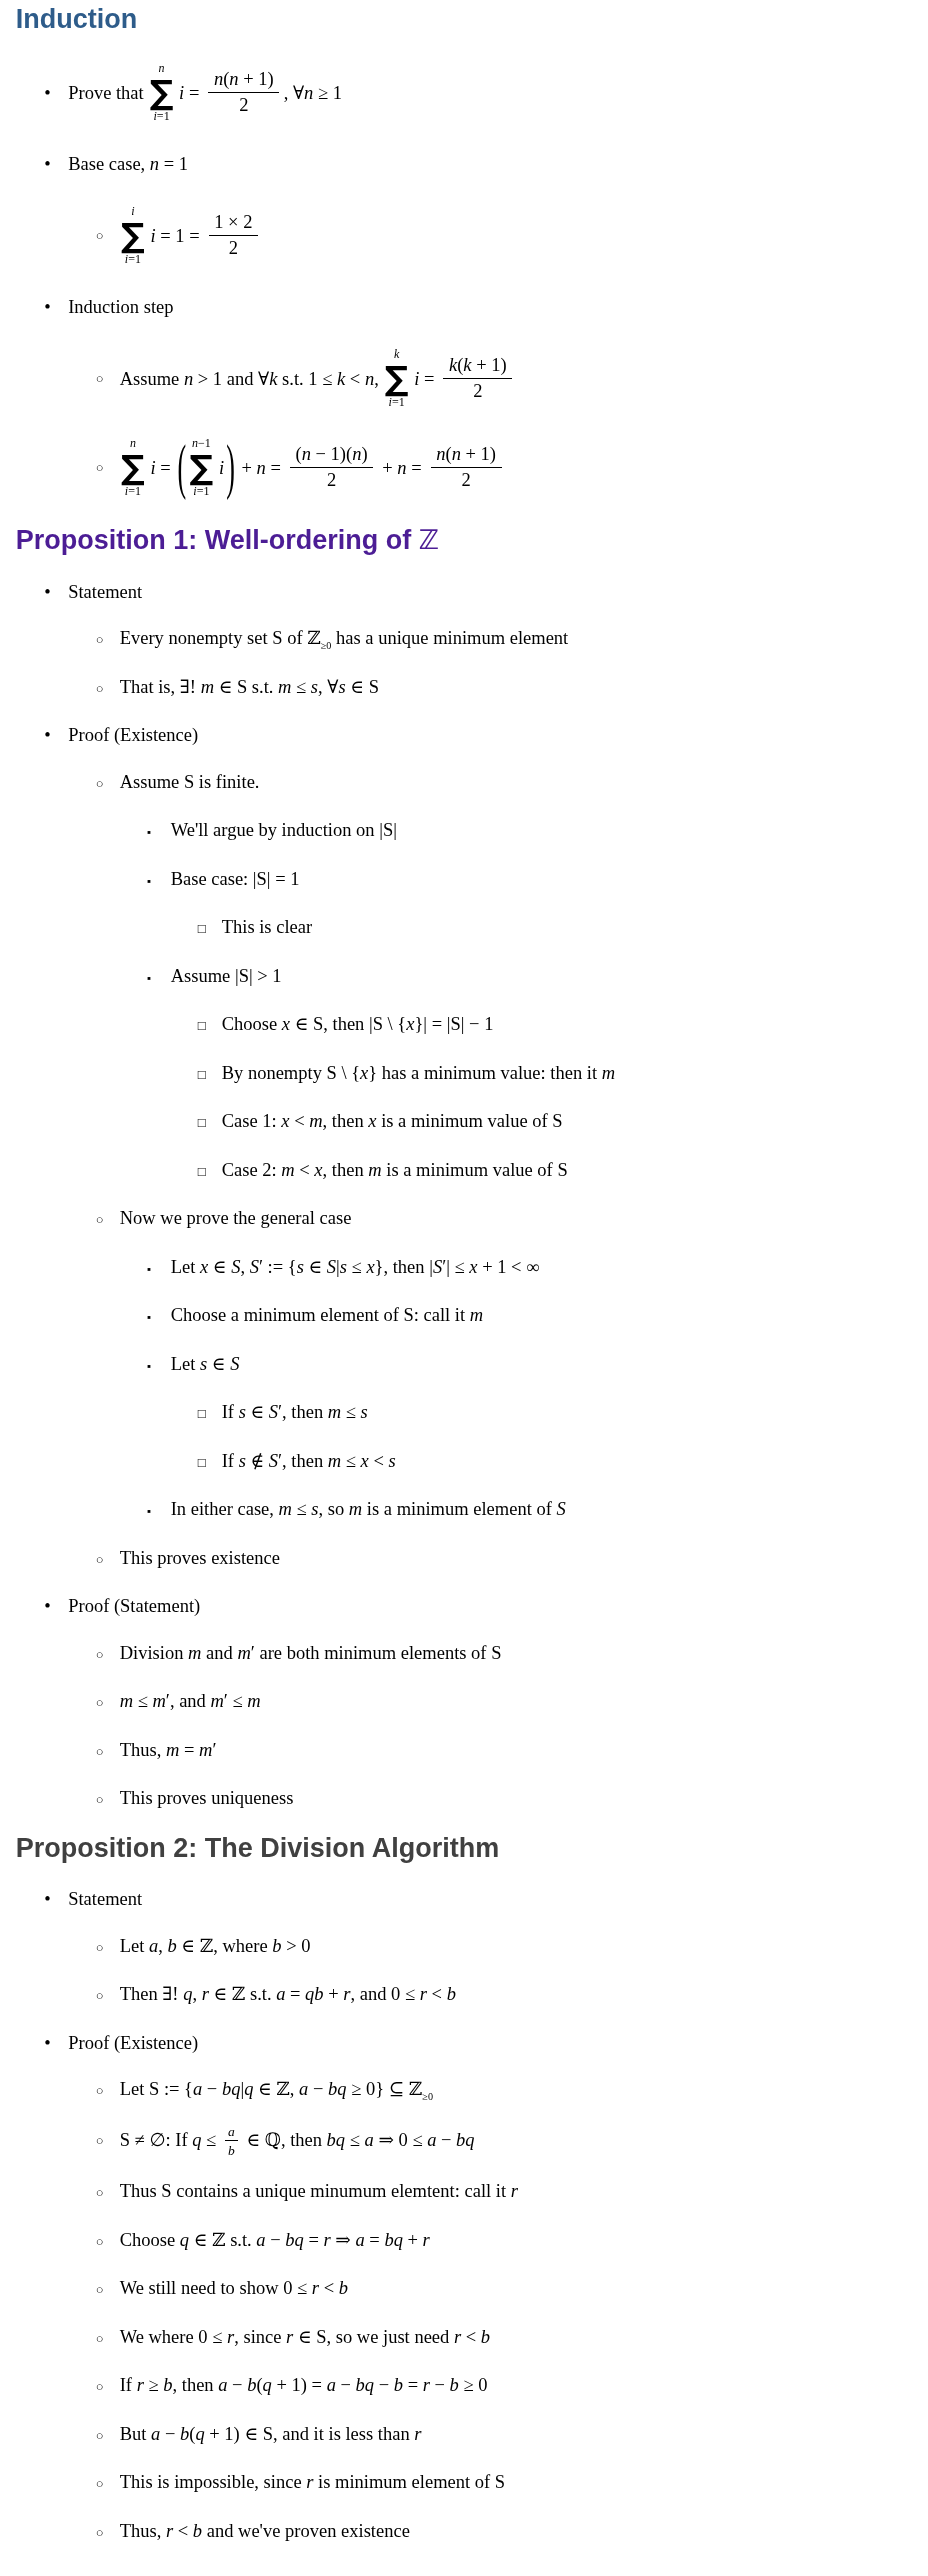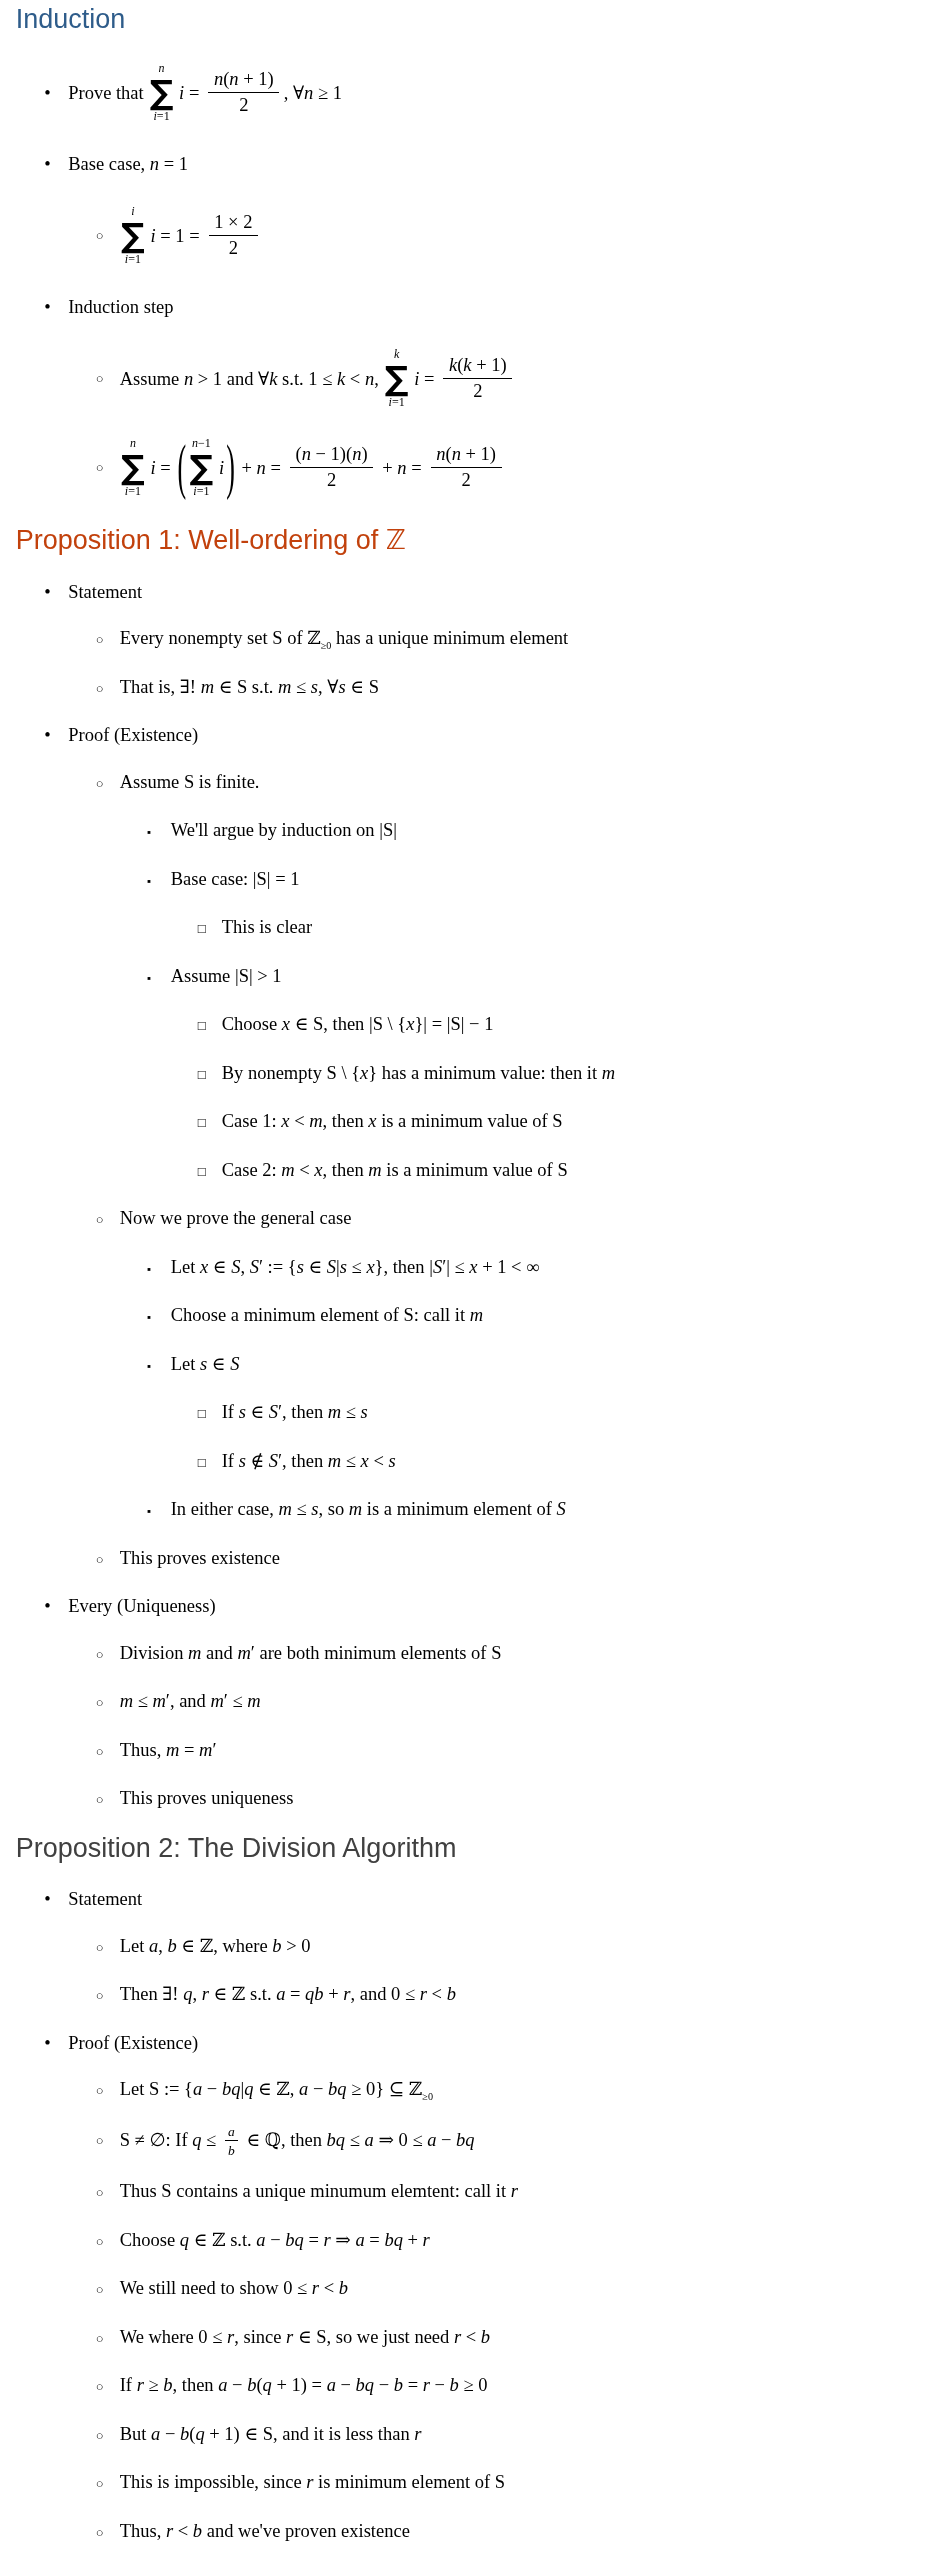--- a/index.html
+++ b/index.html
@@ -3,21 +3,21 @@
 <meta charset="utf-8">
 <style>
   html,body{margin:0;padding:0;}
   body{
     width:929px;height:2576px;overflow:hidden;background:#ffffff;
     font-family:"Liberation Serif","DejaVu Serif",serif;color:#000;
   }
   .page{padding:4.3px 0 0 15.7px;}
   h1{
     font-family:"Liberation Sans","DejaVu Sans",sans-serif;
-    font-size:27px;font-weight:400;line-height:1.15;
+    font-size:27px;font-weight:700;line-height:1.15;
     margin:14.2px 0 21.4px 0;
   }
   section:first-child h1{margin-top:0;}
   .li{display:flex;align-items:baseline;font-size:18.5px;line-height:28px;margin-bottom:18.5px;}
   .li.display{align-items:center;margin-top:26px;margin-bottom:26px;}
   .lvl1{padding-left:28.5px;}
   .lvl2{padding-left:80px;}
   .lvl3{padding-left:131px;}
   .lvl4{padding-left:182px;}
   .bullet{flex:0 0 24px;display:inline-block;}
@@ -67,21 +67,21 @@
           <span class="bullet b2">○</span>
           <span class="content"><span class="txt">Assume </span><span class="mrun"><span class="mi">n</span><span> &gt; 1</span></span><span class="txt"> and </span><span class="mrun"><span>∀</span><span class="mi">k</span></span><span class="txt"> s.t. </span><span class="mrun"><span>1 ≤ </span><span class="mi">k</span><span> &lt; </span><span class="mi">n</span><span>, </span></span><span class="sum"><span class="lim"><span class="mrun"><span class="mi">k</span></span></span><span class="sig">∑</span><span class="lim"><span class="mrun"><span class="mi">i</span><span>=1</span></span></span></span><span class="mrun"><span class="mi">i</span><span> = </span></span><span class="frac"><span class="num"><span class="mrun"><span class="mi">k</span><span>(</span><span class="mi">k</span><span> + 1)</span></span></span><span class="den"><span class="mrun"><span>2</span></span></span></span></span>
         </div>
         <div class="li lvl2 display">
           <span class="bullet b2">○</span>
           <span class="content"><span class="sum"><span class="lim"><span class="mrun"><span class="mi">n</span></span></span><span class="sig">∑</span><span class="lim"><span class="mrun"><span class="mi">i</span><span>=1</span></span></span></span><span class="mrun"><span class="mi">i</span><span> = </span></span><span class="bigp">(</span><span class="sum"><span class="lim"><span class="mrun"><span class="mi">n</span><span>−1</span></span></span><span class="sig">∑</span><span class="lim"><span class="mrun"><span class="mi">i</span><span>=1</span></span></span></span><span class="mrun"><span class="mi">i</span></span><span class="bigp">)</span><span class="mrun"><span> + </span><span class="mi">n</span><span> = </span></span><span class="frac"><span class="num"><span class="mrun"><span>(</span><span class="mi">n</span><span> − 1)(</span><span class="mi">n</span><span>)</span></span></span><span class="den"><span class="mrun"><span>2</span></span></span></span><span class="mrun"><span> + </span><span class="mi">n</span><span> = </span></span><span class="frac"><span class="num"><span class="mrun"><span class="mi">n</span><span>(</span><span class="mi">n</span><span> + 1)</span></span></span><span class="den"><span class="mrun"><span>2</span></span></span></span></span>
         </div>
       </div>
   </section>
   <section>
-    <h1 style="color: #c2410c;">Proposition 1: Well-ordering of ℤ</h1>
+    <h1 style="color: #4c1d95;">Proposition 1: Well-ordering of ℤ</h1>
     <div class="items">
         <div class="li lvl1">
           <span class="bullet b1">•</span>
           <span class="content"><span class="txt">Statement</span></span>
         </div>
         <div class="li lvl2">
           <span class="bullet b2">○</span>
           <span class="content"><span class="txt">Every nonempty set S of </span><span class="mrun"><span>ℤ</span></span><sub class="sb">≥0</sub><span class="txt"> has a unique minimum element</span></span>
         </div>
         <div class="li lvl2">
@@ -155,21 +155,21 @@
         <div class="li lvl3">
           <span class="bullet b3">▪</span>
           <span class="content"><span class="txt">In either case, </span><span class="mrun"><span class="mi">m</span><span> ≤ </span><span class="mi">s</span></span><span class="txt">, so </span><span class="mrun"><span class="mi">m</span></span><span class="txt"> is a minimum element of </span><span class="mrun"><span class="mi">S</span></span></span>
         </div>
         <div class="li lvl2">
           <span class="bullet b2">○</span>
           <span class="content"><span class="txt">This proves existence</span></span>
         </div>
         <div class="li lvl1">
           <span class="bullet b1">•</span>
-          <span class="content"><span class="txt">Every (Uniqueness)</span></span>
+          <span class="content"><span class="txt">Proof (Statement)</span></span>
         </div>
         <div class="li lvl2">
           <span class="bullet b2">○</span>
           <span class="content"><span class="txt">Division </span><span class="mrun"><span class="mi">m</span></span><span class="txt"> and </span><span class="mrun"><span class="mi">m</span><span>′</span></span><span class="txt"> are both minimum elements of S</span></span>
         </div>
         <div class="li lvl2">
           <span class="bullet b2">○</span>
           <span class="content"><span class="mrun"><span class="mi">m</span><span> ≤ </span><span class="mi">m</span><span>′</span></span><span class="txt">, and </span><span class="mrun"><span class="mi">m</span><span>′ ≤ </span><span class="mi">m</span></span></span>
         </div>
         <div class="li lvl2">

